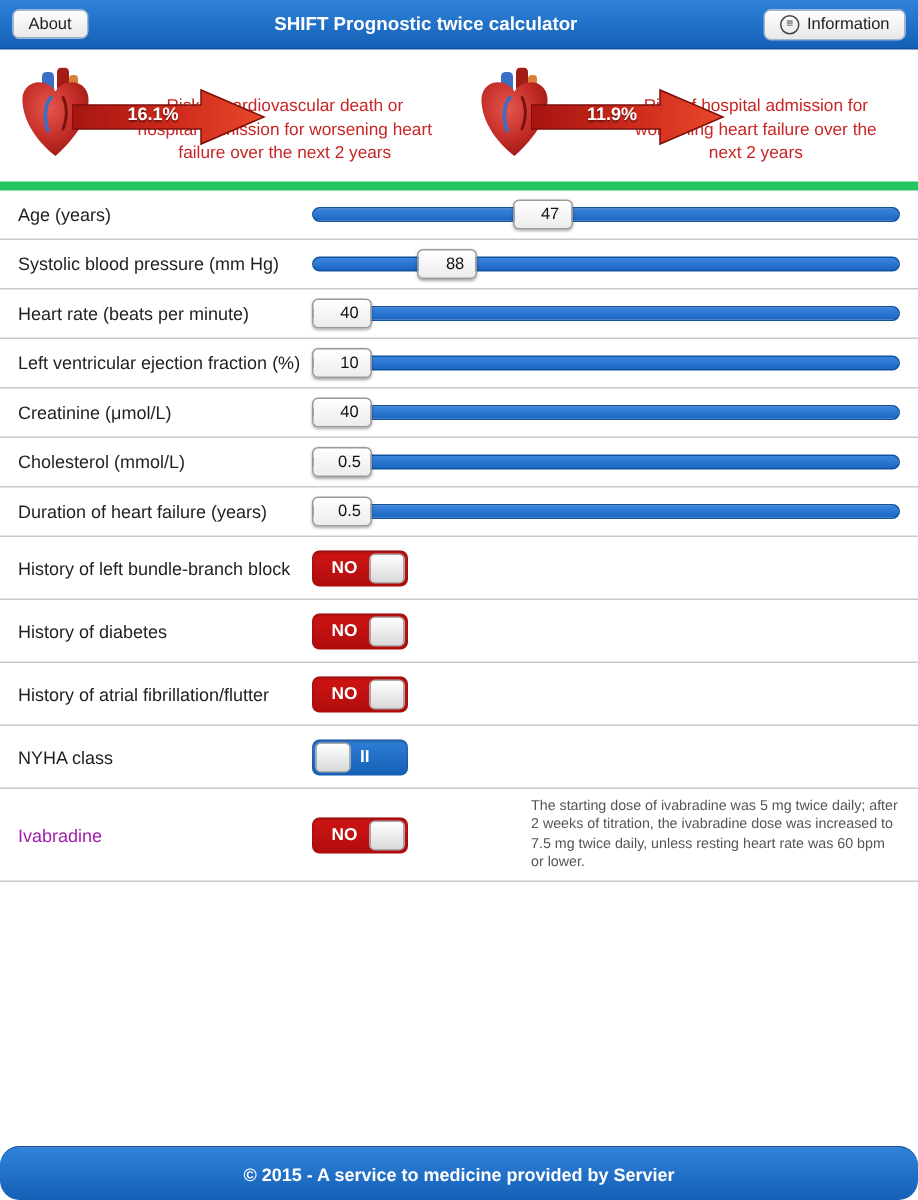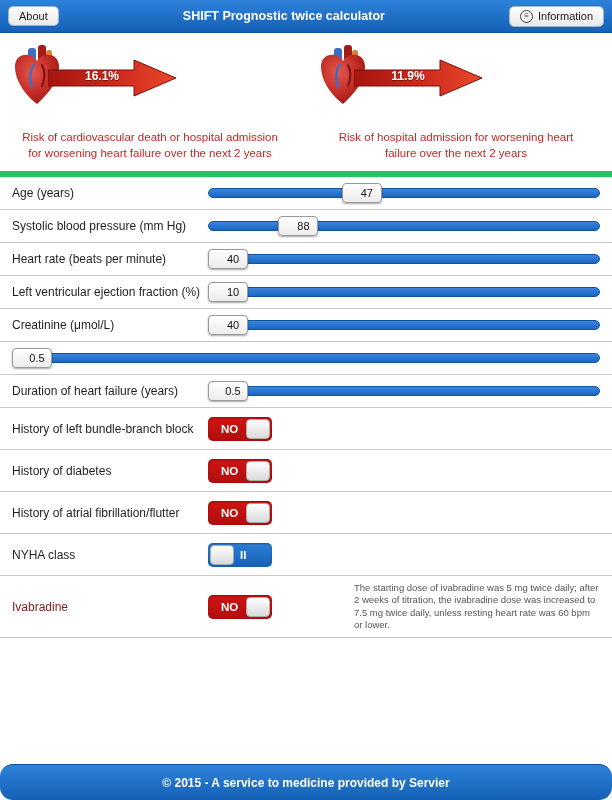--- a/index.html
+++ b/index.html
@@ -29,21 +29,21 @@
     font-size: 12.5px; font-weight: bold;
   }
   .info-icon {
     display: inline-block; width: 13px; height: 13px;
     border: 1.5px solid #444; border-radius: 50%;
     font-size: 8px; line-height: 10px; text-align: center; color: #444;
   }
 
   
   .results { display: flex; padding: 12px 0 4px 0; }
-  .result-col { width: 50%; display: flex; flex-direction: column; align-items: flex-start; }
+  .result-col { width: 50%; display: flex; align-items: center; }
   .result-graphic { position: relative; width: 185px; height: 66px; }
   .heart-svg { position: absolute; left: 8px; top: 0; }
   .arrow-wrap { position: absolute; left: 48px; top: 13px; width: 130px; height: 40px; }
   .arrow-wrap svg { position: absolute; left: 0; top: 0; }
   .arrow-pct {
     position: absolute; left: 18px; top: 11px; width: 72px;
     text-align: center; color: #fff; font-weight: bold; font-size: 12px;
     text-shadow: 0 1px 1px rgba(0,0,0,0.45);
   }
   .result-caption {
@@ -53,21 +53,21 @@
 
   
   .rows { margin-top: 6px; border-top: 6px solid #22c55e; }
   .row {
     display: flex; align-items: center;
     padding: 0 12px; border-bottom: 1px solid #c9c9c9;
     min-height: 33px;
   }
   .row.toggle-row { min-height: 42px; }
   .row-label { width: 196px; font-size: 12px; color: #1f1f1f; flex-shrink: 0; padding-right: 6px; }
-  .row-label.red { color: #7f1d1d; }
+  .row-label.red { color: #a21caf; }
 
   .slider { flex: 1; position: relative; height: 22px; cursor: pointer; }
   .slider-track {
     position: absolute; left: 0; right: 0; top: 6px; height: 10px;
     border-radius: 5px;
     background: linear-gradient(#3b85dd, #1a66c4);
     border: 1px solid #11539f;
   }
   .slider-bubble {
     position: absolute; top: 1px; width: 40px; height: 20px;
@@ -218,20 +218,21 @@
 
   <div class="row">
     <div class="row-label">Creatinine (μmol/L)</div>
     <div class="slider">
       <div class="slider-track"></div>
       <div class="slider-bubble" style="left: calc(0% + 0px);">40</div>
     </div>
   </div>
 
   <div class="row">
+    <div class="row-label">Cholesterol (mmol/L)</div>
     <div class="slider">
       <div class="slider-track"></div>
       <div class="slider-bubble" style="left: calc(0% + 0px);">0.5</div>
     </div>
   </div>
 
   <div class="row">
     <div class="row-label">Duration of heart failure (years)</div>
     <div class="slider">
       <div class="slider-track"></div>

